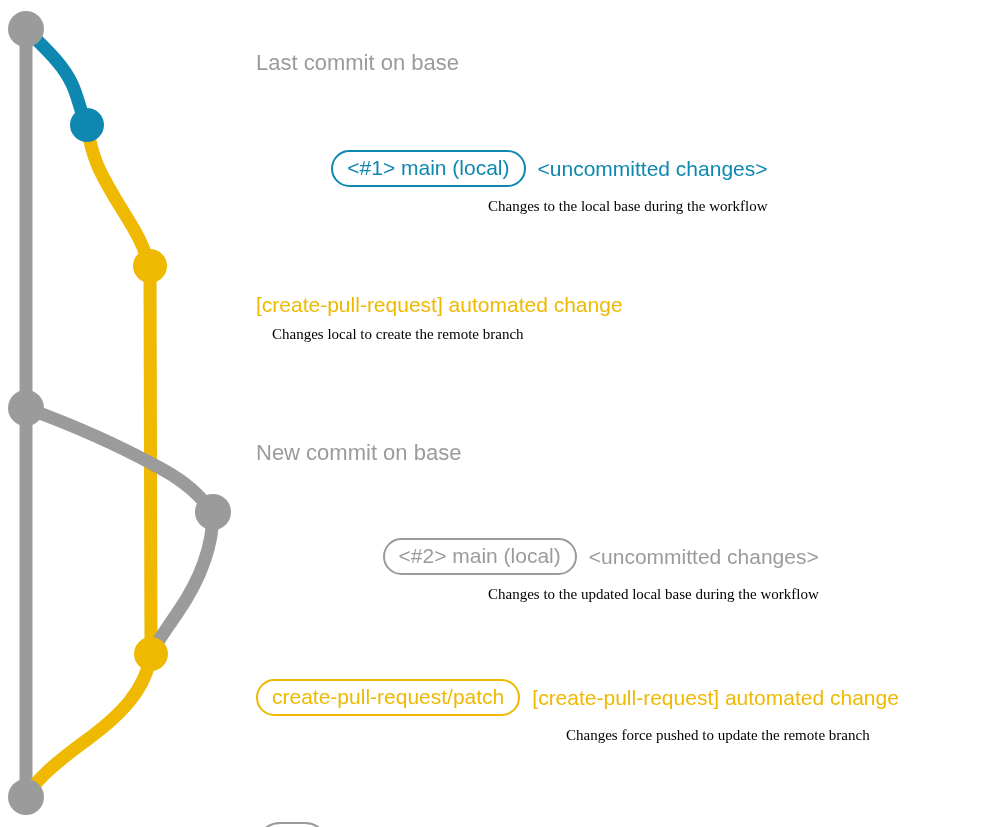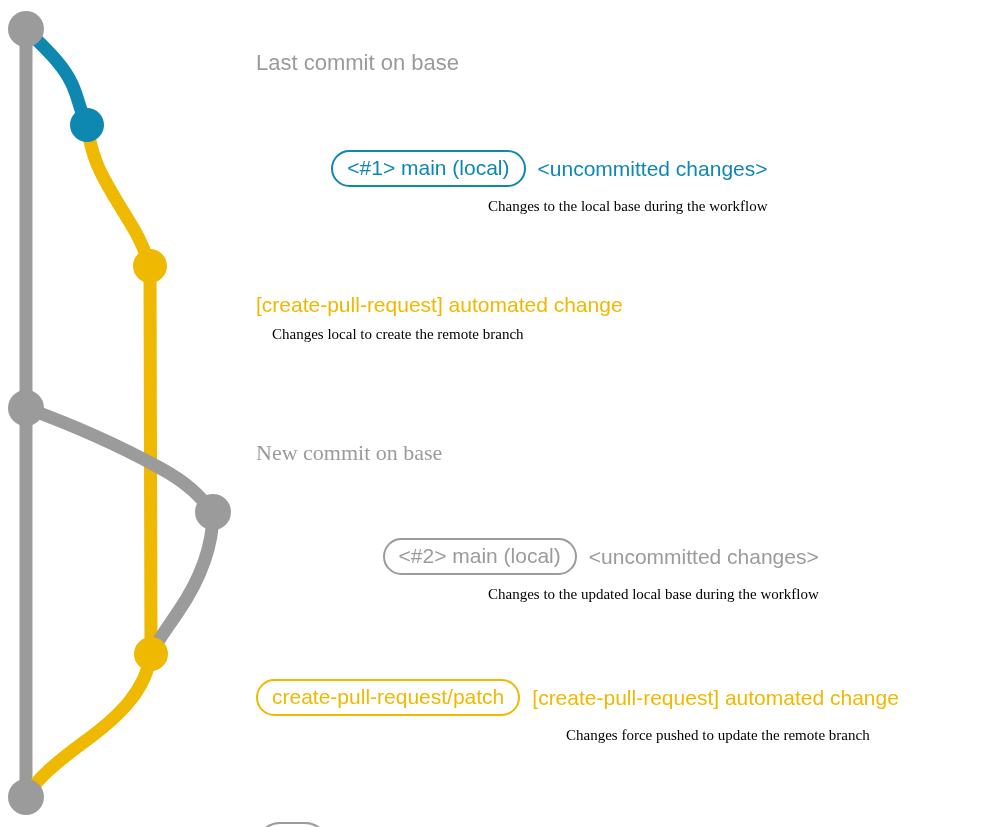--- a/index.html
+++ b/index.html
@@ -133,21 +133,21 @@
     <div class="note" style="margin-left:232px;">Changes to the local base during the workflow</div>
   </div>
 
   <div class="row-stack" style="left:256px; top:252px;">
     <div class="headline">
       <span class="subject yellow">[create-pull-request] automated change</span>
     </div>
     <div class="note" style="margin-left:16px;">Changes local to create the remote branch</div>
   </div>
 
-  <div class="row" style="left:256px; top:398px;font-family:Liberation Serif, serif;">
+  <div class="row" style="left:256px; top:398px;">
     <span class="plain-label">New commit on base</span>
   </div>
 
   <div class="row-stack" style="left:256px; top:496px;">
     <div class="headline">
       <span class="pill gray">&lt;#2&gt; main (local)</span>
       <span class="subject gray">&lt;uncommitted changes&gt;</span>
     </div>
     <div class="note" style="margin-left:232px;">Changes to the updated local base during the workflow</div>
   </div>

